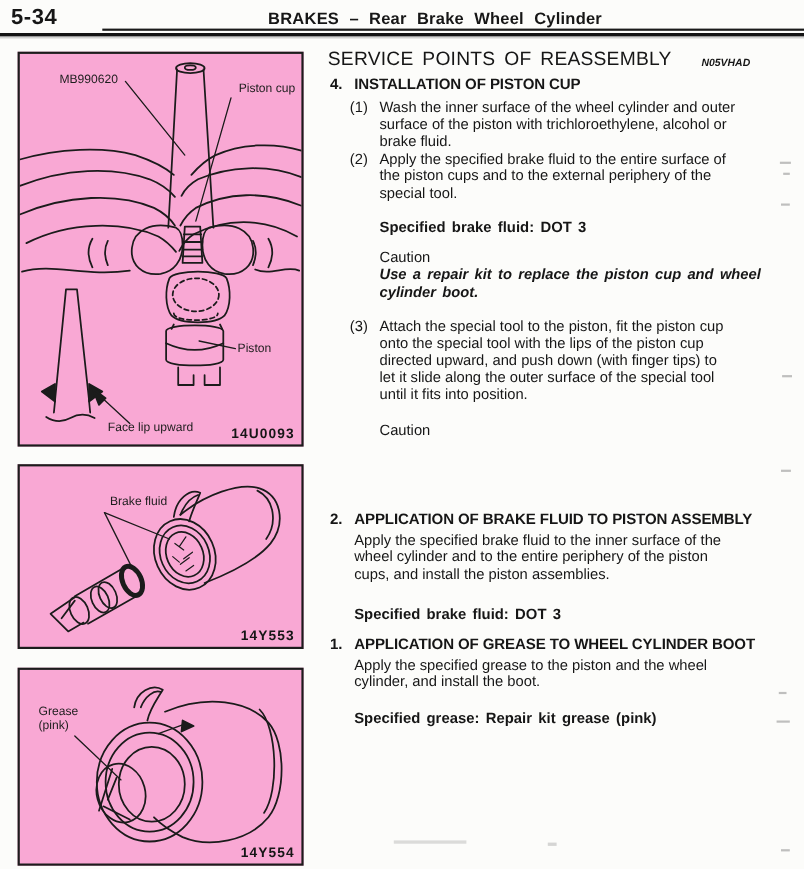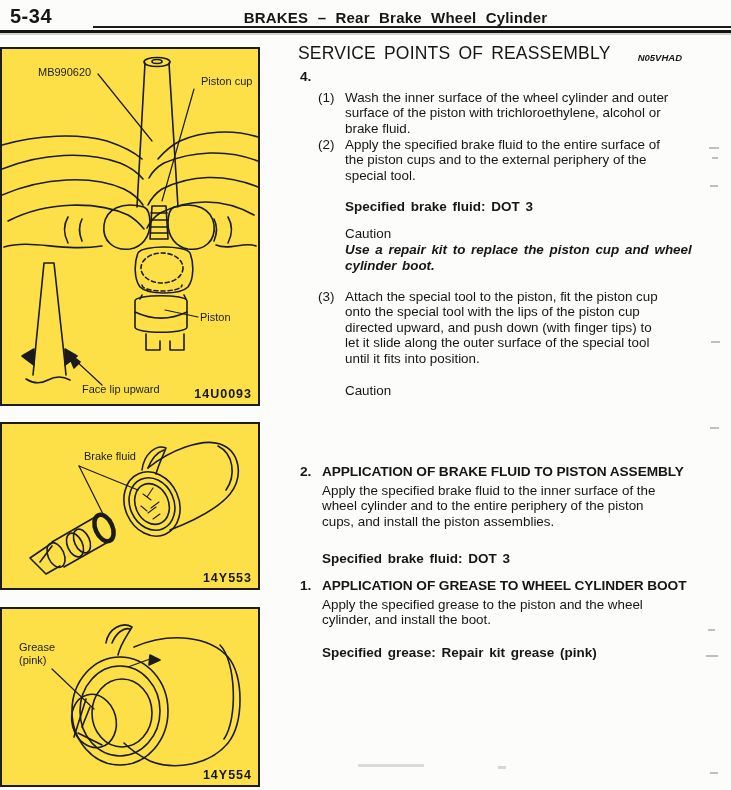--- a/index.html
+++ b/index.html
@@ -8,21 +8,21 @@
 
   
   .pagenum{position:absolute;left:10px;top:5px;font-size:20px;font-weight:bold;letter-spacing:.5px;}
   .htitle{position:absolute;left:60px;right:0;top:9px;text-align:center;font-size:15px;
           font-weight:bold;word-spacing:5px;letter-spacing:.2px;}
   .rule-thin{position:absolute;left:93px;right:0;top:26px;height:2px;background:#1a1a1a;}
   .rule-thick{position:absolute;left:0;right:0;top:30px;height:3px;background:#141414;
               box-shadow:0 2px 0 rgba(20,20,20,.18);}
 
   
-  .fig{position:absolute;left:0;width:260px;border:2px solid #1c1c1c;background:#fde047;box-sizing:border-box;}
+  .fig{position:absolute;left:16px;width:260px;border:2px solid #1c1c1c;background:#f9a8d4;box-sizing:border-box;}
   #fig1{top:47px;height:359px;}
   #fig2{top:422px;height:168px;}
   #fig3{top:607px;height:180px;}
   .fig svg{position:absolute;left:0;top:0;}
   .figcode{position:absolute;right:6px;bottom:3px;font-size:12.5px;font-weight:bold;letter-spacing:1px;}
   .figlabel{position:absolute;font-size:11px;line-height:12.5px;white-space:pre-line;color:#1d1d1d;}
   #lbl-tool{left:36px;top:17px;}
   #lbl-pcup{left:170px;top:26px;margin-left:29px;}
   #lbl-piston{left:198px;top:262px;}
   #lbl-facelip{left:80px;top:334px;}
@@ -203,20 +203,21 @@
     <div class="figlabel" id="lbl-grease">Grease
 (pink)</div>
     <div class="figcode">14Y554</div>
   </div>
 
   <div class="abs sect-title">SERVICE POINTS OF REASSEMBLY</div>
   <div class="abs sect-code">N05VHAD</div>
 
   <div class="abs step-head" id="step4-head">
     <span class="num">4.</span>
+    <span>INSTALLATION OF PISTON CUP</span>
   </div>
 
   <div class="abs sub" id="sub1">
     <span class="num">(1)</span>
     <span class="txt">Wash the inner surface of the wheel cylinder and outer
 surface of the piston with trichloroethylene, alcohol or
 brake fluid.</span>
   </div>
 
   <div class="abs sub" id="sub2">

